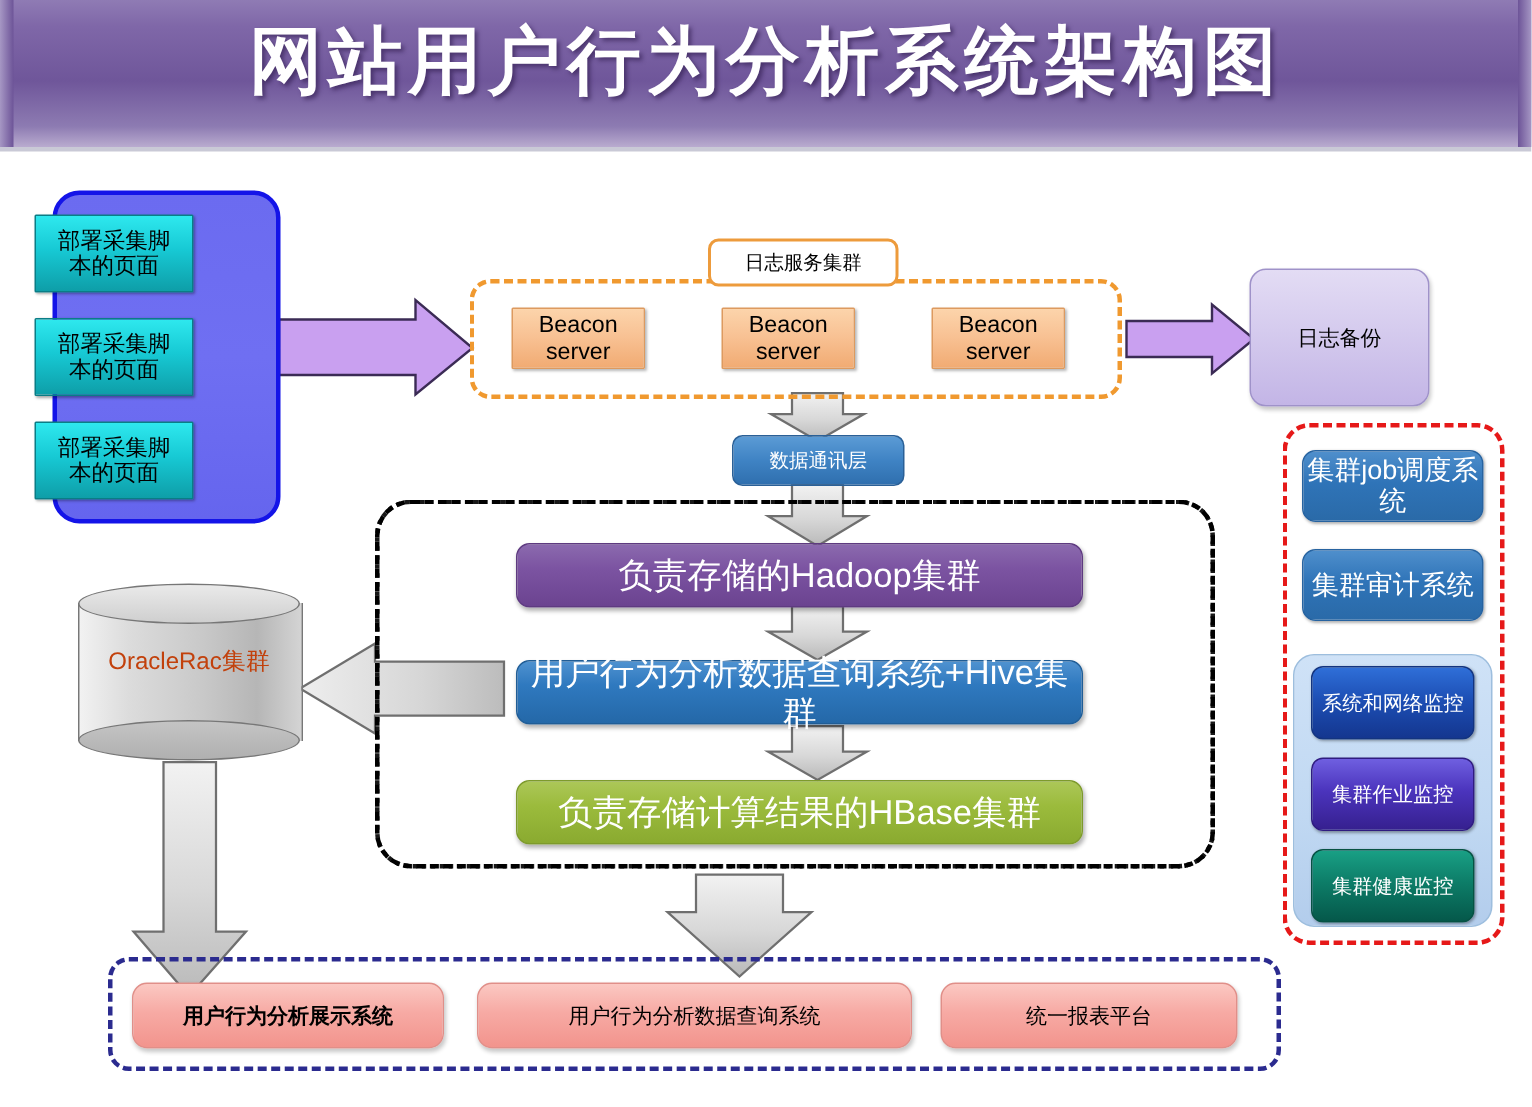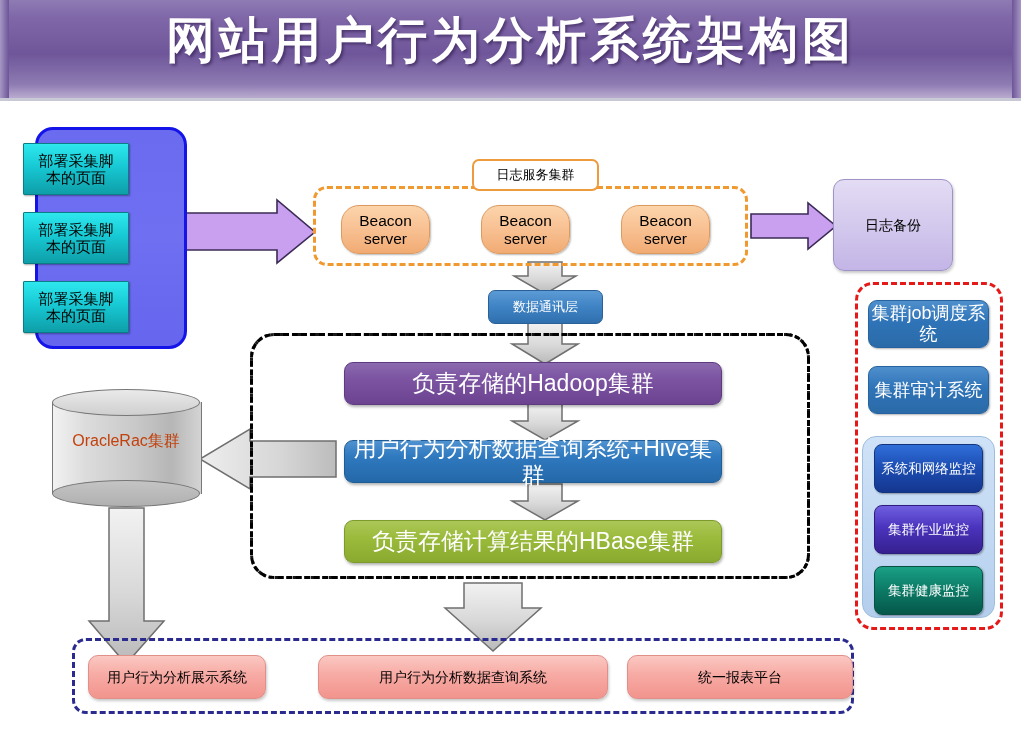--- a/index.html
+++ b/index.html
@@ -51,23 +51,23 @@
   .log-cluster-label{
     left:472px;top:159px;width:127px;height:32px;
     background:#ffffff;border:2px solid #ed9b3c;border-radius:7px;
     color:#000;font-size:13px;z-index:4;
   }
   .log-cluster{
     left:313px;top:186px;width:435px;height:80px;
     border:3px dashed #f0992f;border-radius:14px;background:transparent;
   }
   .beacon{
-    width:89px;height:49px;top:205px;
+    width:89px;height:41px;top:205px;
     background:linear-gradient(180deg,#fcd4ab 0%,#f8c193 48%,#f1ab73 100%);
-    border:1px solid #dd9a5f;border-radius:18px;
+    border:1px solid #dd9a5f;border-radius:1px;
     color:#000;font-size:15.5px;
     box-shadow:1px 1px 2px rgba(0,0,0,.28);
   }
 
   
   .log-backup{
     left:833px;top:179px;width:120px;height:92px;
     background:linear-gradient(180deg,#e3dcf4 0%,#d5cbee 45%,#c3b5e6 100%);
     border:1px solid #9f92c9;border-radius:11px;
     color:#000;font-size:14px;
@@ -140,23 +140,23 @@
   .bottom-wrap{
     left:72px;top:638px;width:782px;height:76px;
     border:3px dashed #2b2b8f;border-radius:14px;background:transparent;
   }
   .pink{
     height:44px;top:655px;border-radius:10px;
     background:linear-gradient(180deg,#fbc8c2 0%,#f7aaa4 45%,#f2948d 100%);
     border:1px solid #e08f89;color:#000;font-size:14px;
     box-shadow:1px 2px 3px rgba(0,0,0,.22);
   }
-  .pink-a{left:88px;width:178px;}
+  .pink-a{left:88px;width:208px;font-weight:bold;}
   .pink-b{left:318px;width:290px;}
-  .pink-c{left:627px;width:226px;}
+  .pink-c{left:627px;width:198px;}
 
   svg.ovl{position:absolute;left:0;top:0;width:1021px;height:738px;pointer-events:none;}
 </style>
 </head>
 <body>
 
 <div id="stage">
 
   <div class="banner">
     <div class="edge-l"></div>

